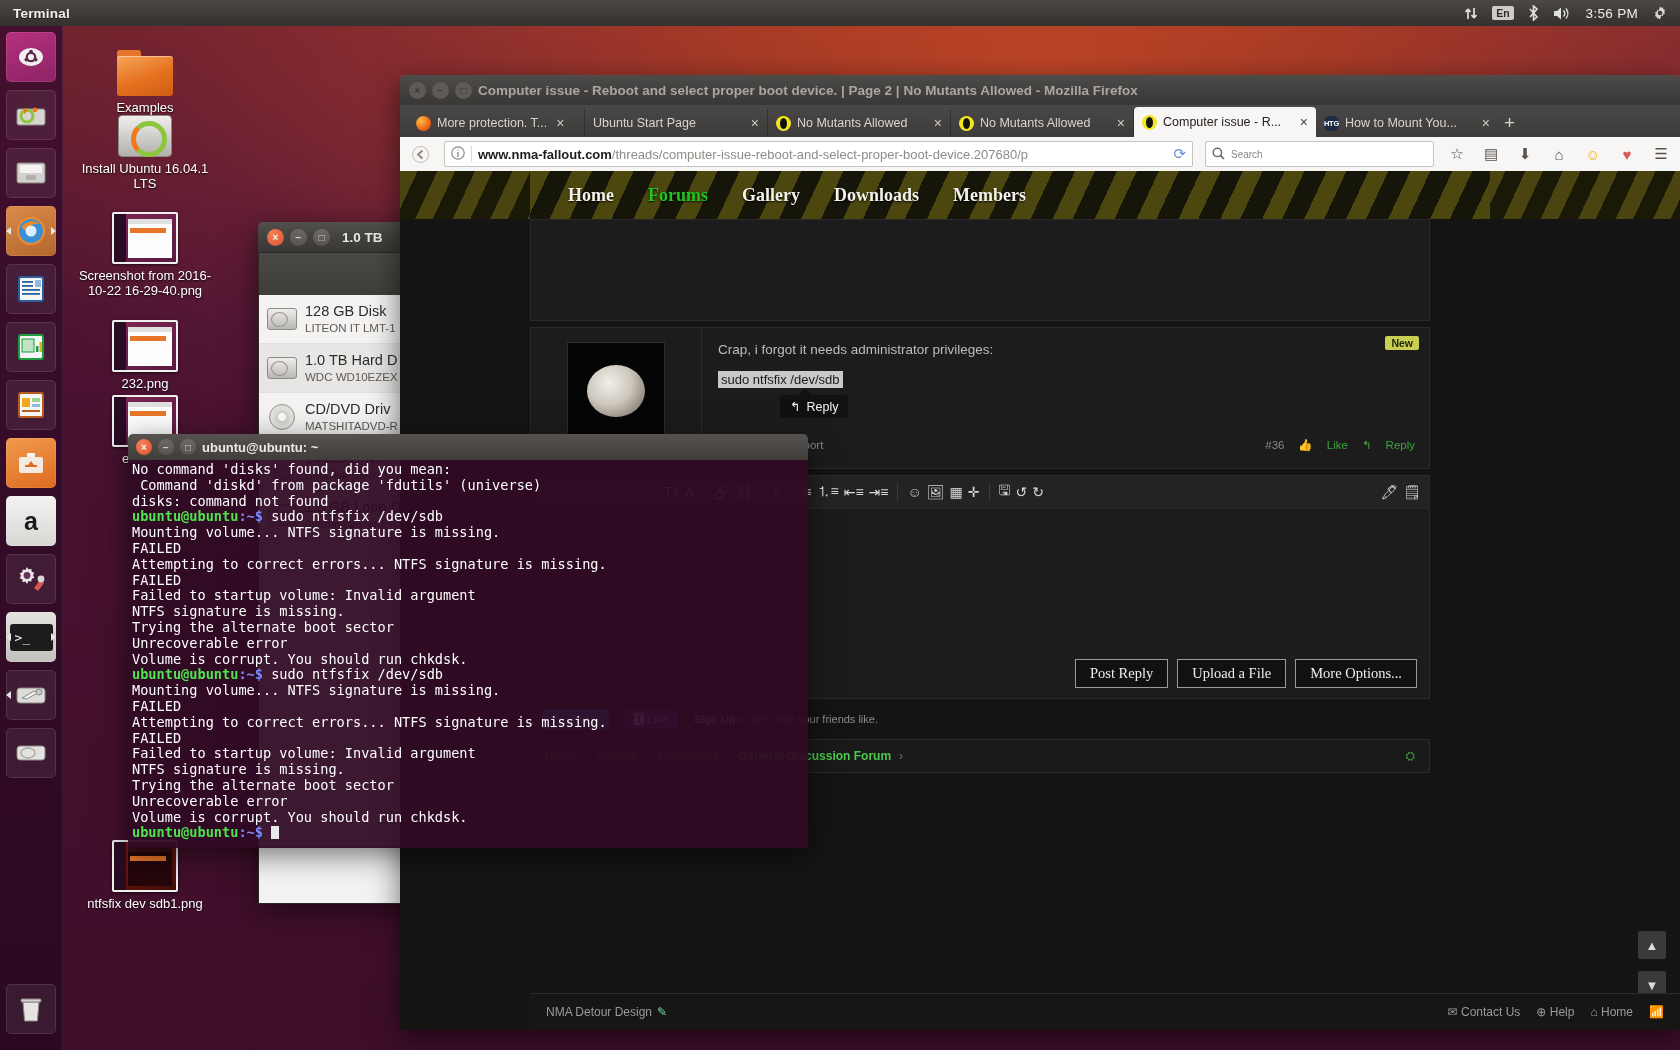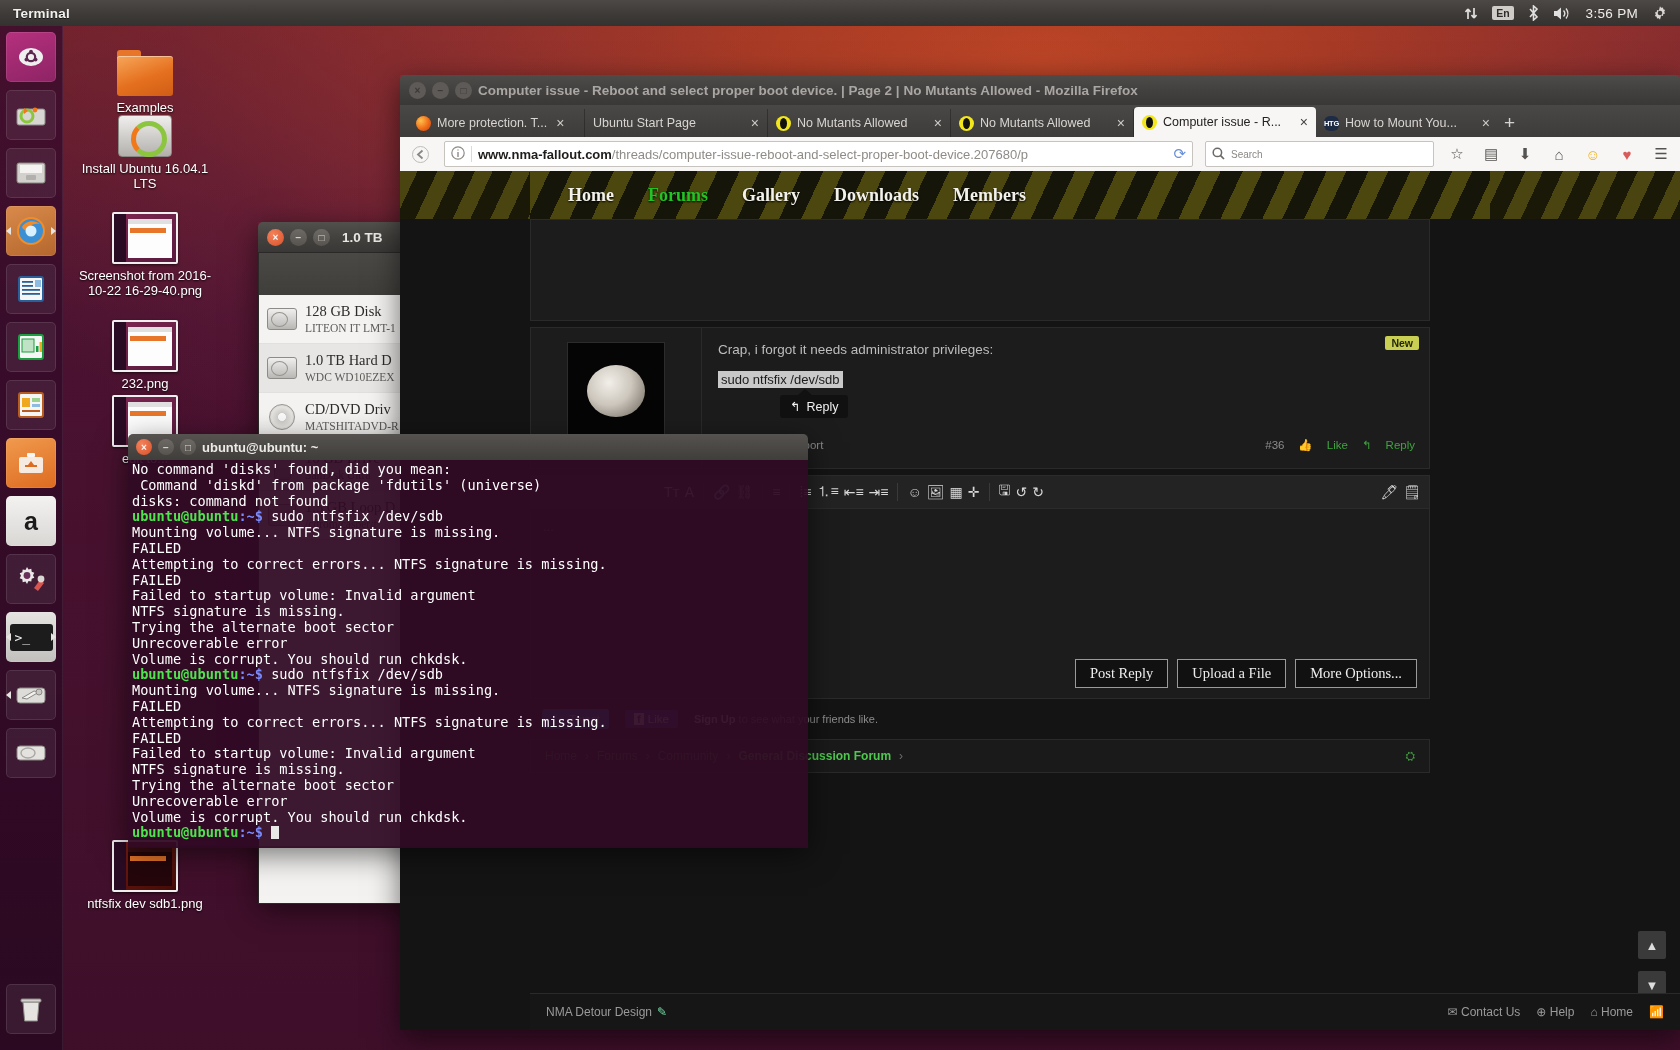--- a/index.html
+++ b/index.html
@@ -89,21 +89,21 @@
     font-size:10px;color:#3a3836;font-weight:bold;}
   .ctl.close{background:radial-gradient(circle at 35% 30%,#f3825a,#d9512a);color:#fff4ef;}
   .ctl.min,.ctl.max{background:linear-gradient(180deg,#6d6a66,#57544f);color:#d8d5d1;}
   .titlebar .tb-title{margin-left:6px;white-space:nowrap;overflow:hidden;text-overflow:ellipsis;}
   
   #disks-win{left:258px;top:222px;width:230px;height:680px;z-index:40;}
   #disks-body{background:#f4f3f2;height:650px;border:1px solid #2c2a28;border-top:0;overflow:hidden;}
   #disks-toolbar{height:42px;background:linear-gradient(180deg,#4b4946,#403e3b);}
   .disk-row{display:flex;align-items:center;gap:8px;padding:6px 8px;border-bottom:1px solid #e2e0de;height:36px;}
   .disk-row.sel{background:#e8e6e4;}
-  .disk-row .dtext{line-height:15px;overflow:hidden;font-family:Liberation Serif, serif;}
+  .disk-row .dtext{line-height:15px;overflow:hidden;}
   .disk-row .dt1{font-size:14.5px;color:#2e2c2a;white-space:nowrap;}
   .disk-row .dt2{font-size:11.5px;color:#5d5a57;white-space:nowrap;}
   .disk-glyph{width:30px;height:26px;flex:none;display:flex;align-items:center;justify-content:center;}
   .hdd-g{width:28px;height:20px;border-radius:3px;
     background:linear-gradient(180deg,#f0efee,#b9b7b4);border:1px solid #8d8b88;position:relative;}
   .hdd-g:after{content:"";position:absolute;left:3px;top:3px;width:15px;height:13px;border-radius:50%;
     border:1px solid #97948f;}
   .cd-g{width:24px;height:24px;border-radius:50%;
     background:radial-gradient(circle,#fafafa 22%,#cfcdca 24%,#e6e4e1 60%,#b6b4b1 100%);border:1px solid #9a9794;}
   .usb-g{width:15px;height:25px;border-radius:3px;background:linear-gradient(180deg,#e9e8e6,#c2c0bd);border:1px solid #8d8b88;}

